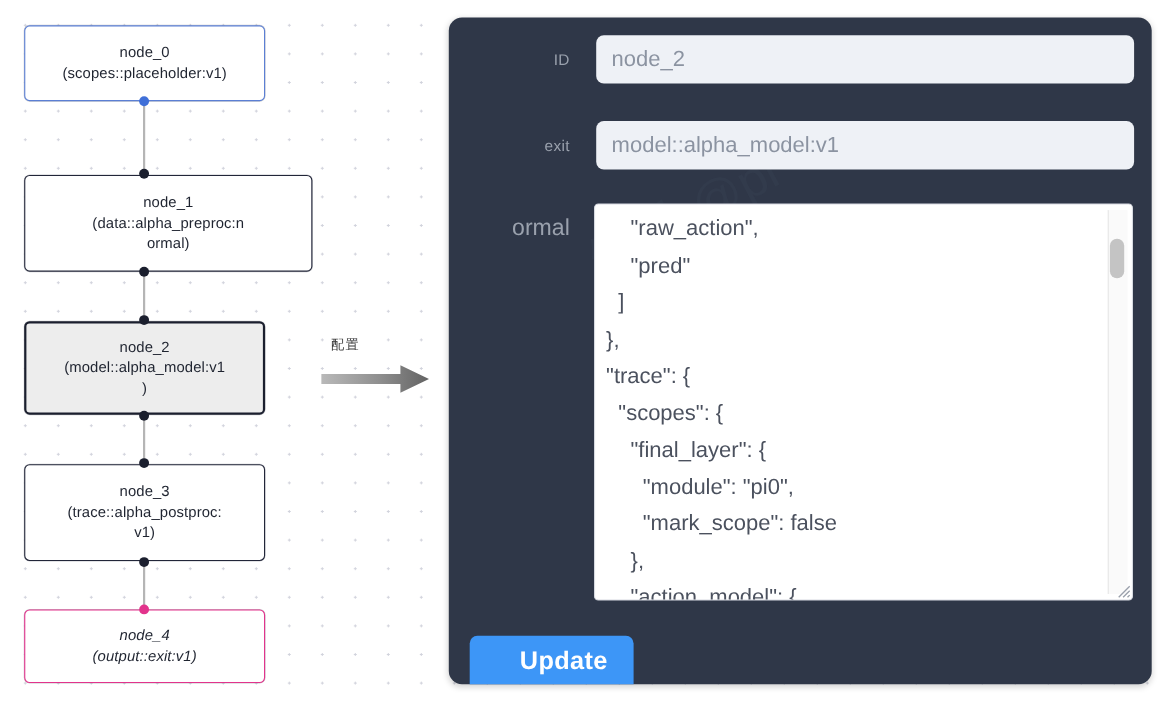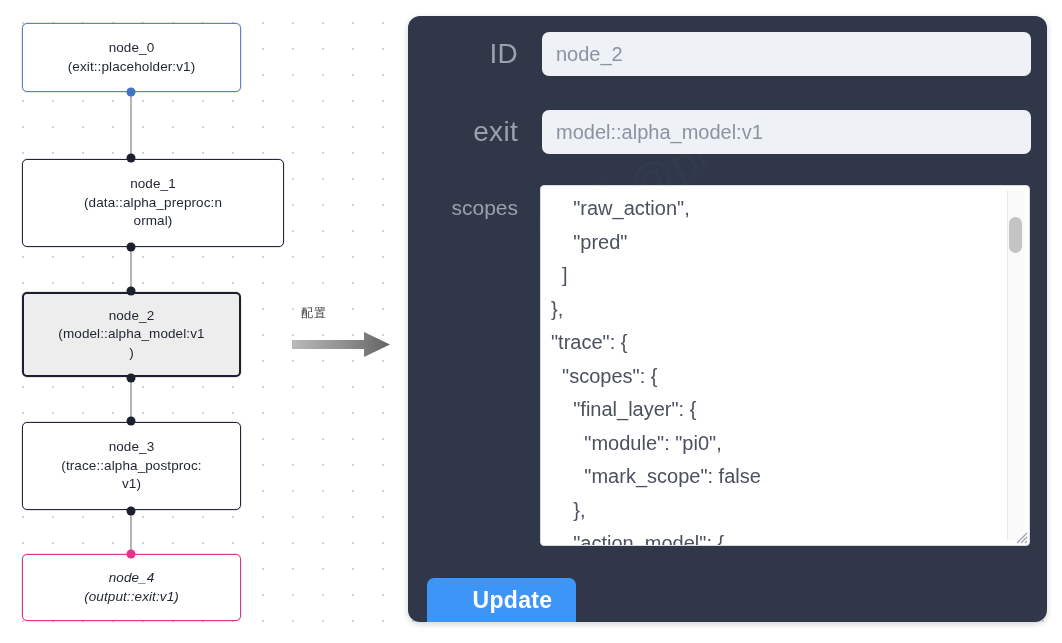--- a/index.html
+++ b/index.html
@@ -98,21 +98,21 @@
     overflow: hidden;
     z-index: 10;
   }
   .field-row {
     position: absolute;
     display: flex;
     align-items: center;
   }
   .field-label {
     color: #9aa1ad;
-    font-size: 28px;
+    font-size: 14px;
     text-align: right;
     letter-spacing: .3px;
   }
   .field-input {
     box-sizing: border-box;
     background: #eef1f6;
     border: none;
     border-radius: 7px;
     color: #8b93a1;
     font-family: "Liberation Sans", sans-serif;
@@ -215,21 +215,21 @@
 
   <div>
 
     <div class="edge" style="left:130px; top:91px; height:68px;"></div>
     <div class="edge" style="left:130px; top:246px; height:46px;"></div>
     <div class="edge" style="left:130px; top:377px; height:45px;"></div>
     <div class="edge" style="left:130px; top:510px; height:44px;"></div>
 
     <div class="node is-input" style="left:22px; top:23px; width:219px; height:69px;">
       <span class="label">node_0
-(exit::placeholder:v1)</span>
+(scopes::placeholder:v1)</span>
     </div>
     <div class="handle blue" style="left:131px; top:92px;"></div>
 
     <div class="node" style="left:22px; top:159px; width:262px; height:88px;">
       <span class="label">node_1
 (data::alpha_preproc:n
 ormal)</span>
     </div>
     <div class="handle" style="left:131px; top:158px;"></div>
     <div class="handle" style="left:131px; top:247px;"></div>
@@ -279,21 +279,21 @@
       <span class="field-label" style="width:94px;">ID</span>
       <input class="field-input" type="text" readonly="" style="width: 489px; height: 44px; margin-left: 24px;" value="node_2">
     </div>
 
     <div class="field-row" style="left:16px; top:94px;">
       <span class="field-label" style="width:94px;">exit</span>
       <input class="field-input" type="text" readonly="" style="width: 489px; height: 44px; margin-left: 24px;" value="model::alpha_model:v1">
     </div>
   </div>
 
-  <div class="config-label" style="z-index:11;">scopes</div>
+  <div class="config-label" style="z-index:11;">ormal</div>
 
   <div class="config-wrap" style="z-index:11;">
     <textarea class="config-area" spellcheck="false" style="">    "raw_action",
     "pred"
   ]
 },
 "trace": {
   "scopes": {
     "final_layer": {
       "module": "pi0",

